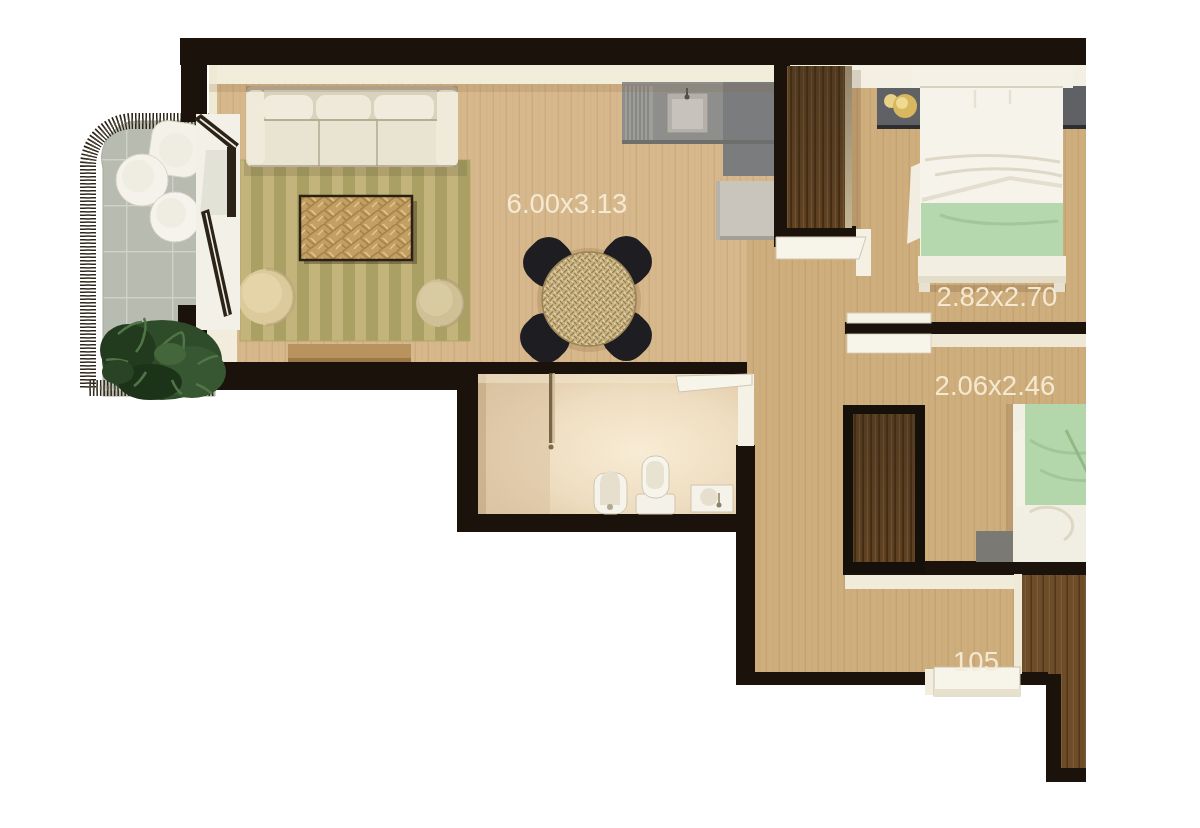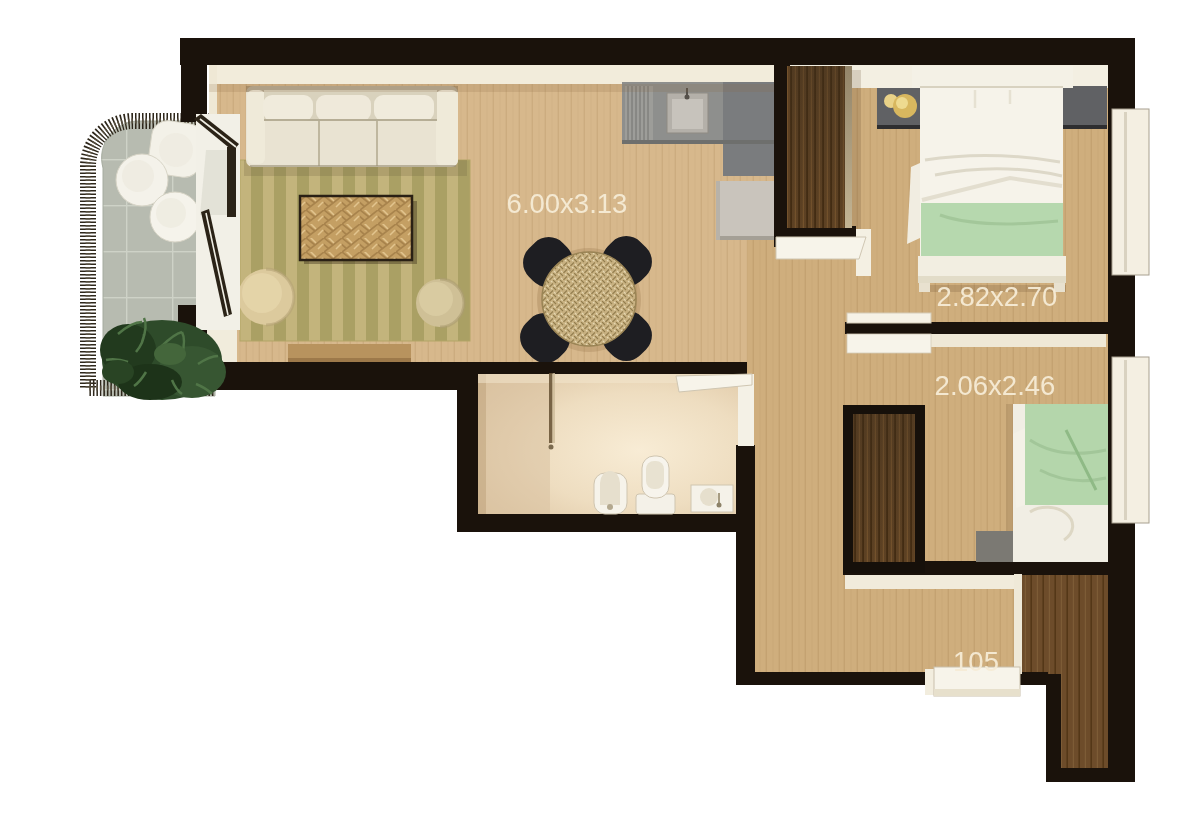--- a/index.html
+++ b/index.html
@@ -1,16 +1,16 @@
 <!DOCTYPE html>
 <html><head>
 <meta charset="utf-8">
 <style>
   html,body{margin:0;padding:0;background:#ffffff;}
-  #plan{position:relative;width:1200px;height:828px;background:#ffffff;overflow:hidden;
+  #plan{position:relative;width:1086px;height:828px;background:#ffffff;overflow:hidden;
         font-family:"Liberation Sans", sans-serif;}
   svg{display:block;}
   .dim{font-family:"Liberation Sans", sans-serif;fill:#f6ecd6;opacity:0.95;letter-spacing:0px;}
 </style>
 </head>
 <body>
 <div id="plan">
 <svg width="1200" height="828" viewBox="0 0 1200 828">
 <defs>
   <pattern id="wood" width="13" height="828" patternUnits="userSpaceOnUse">

